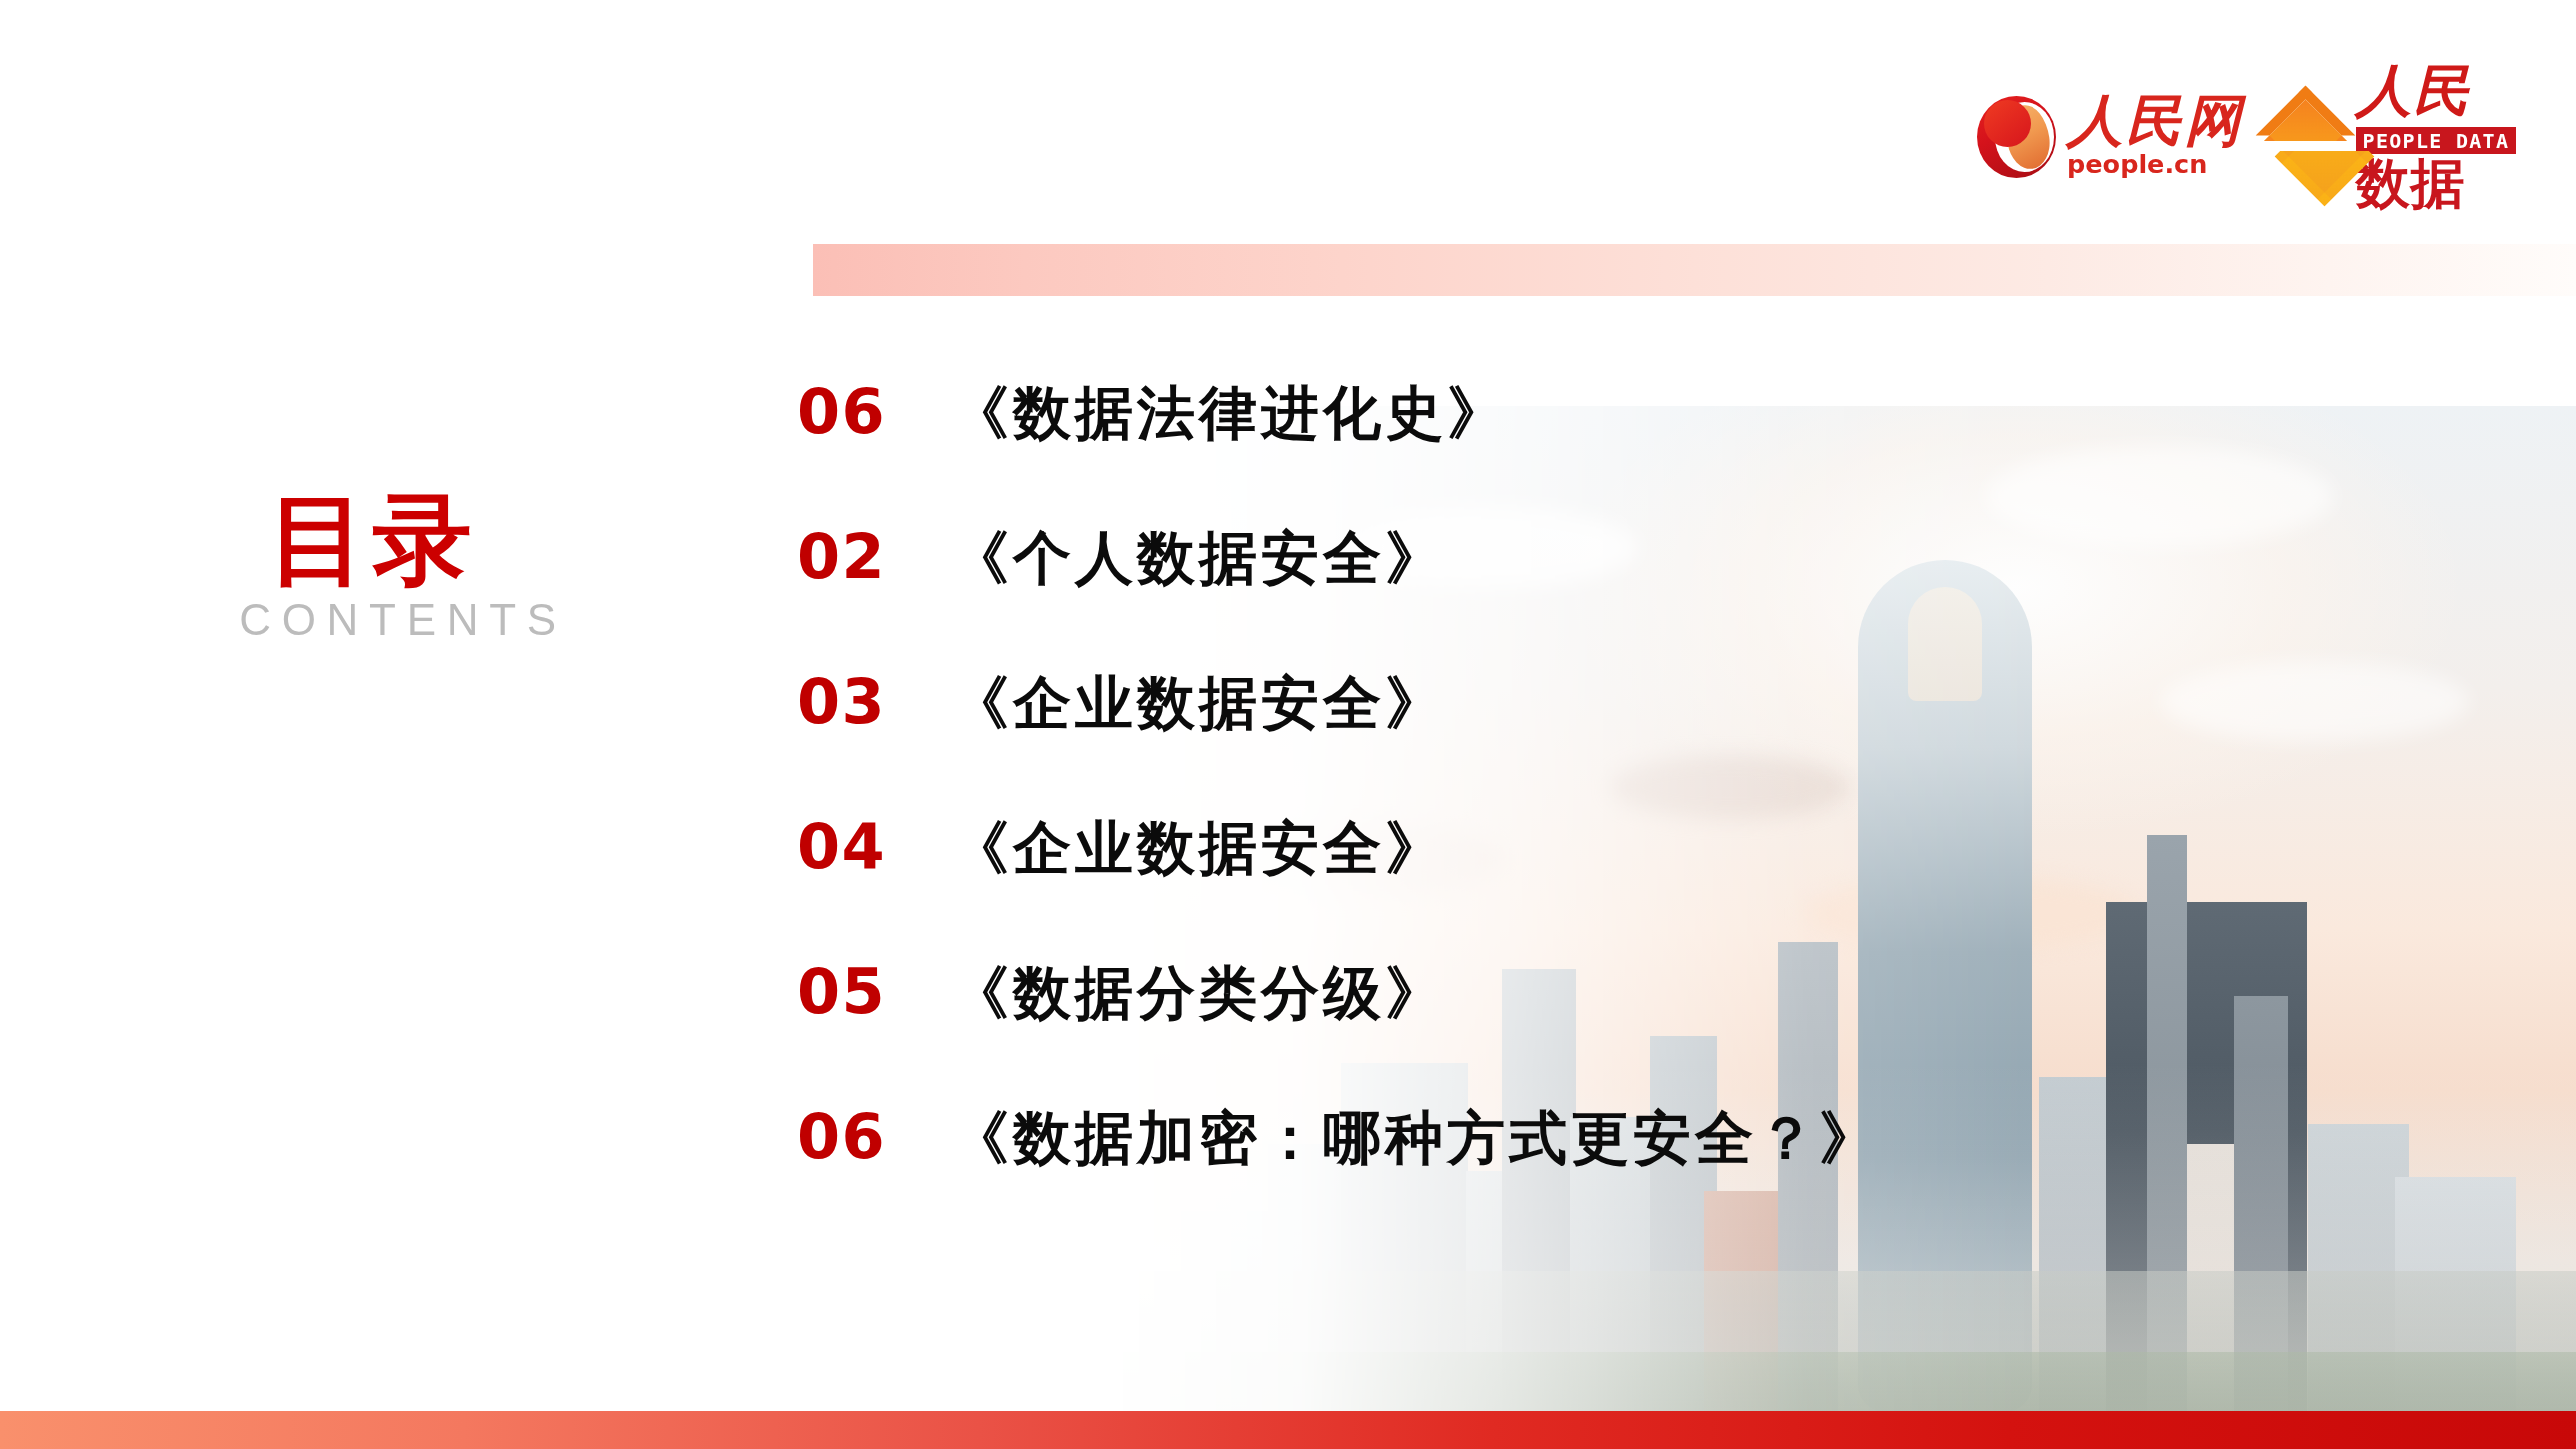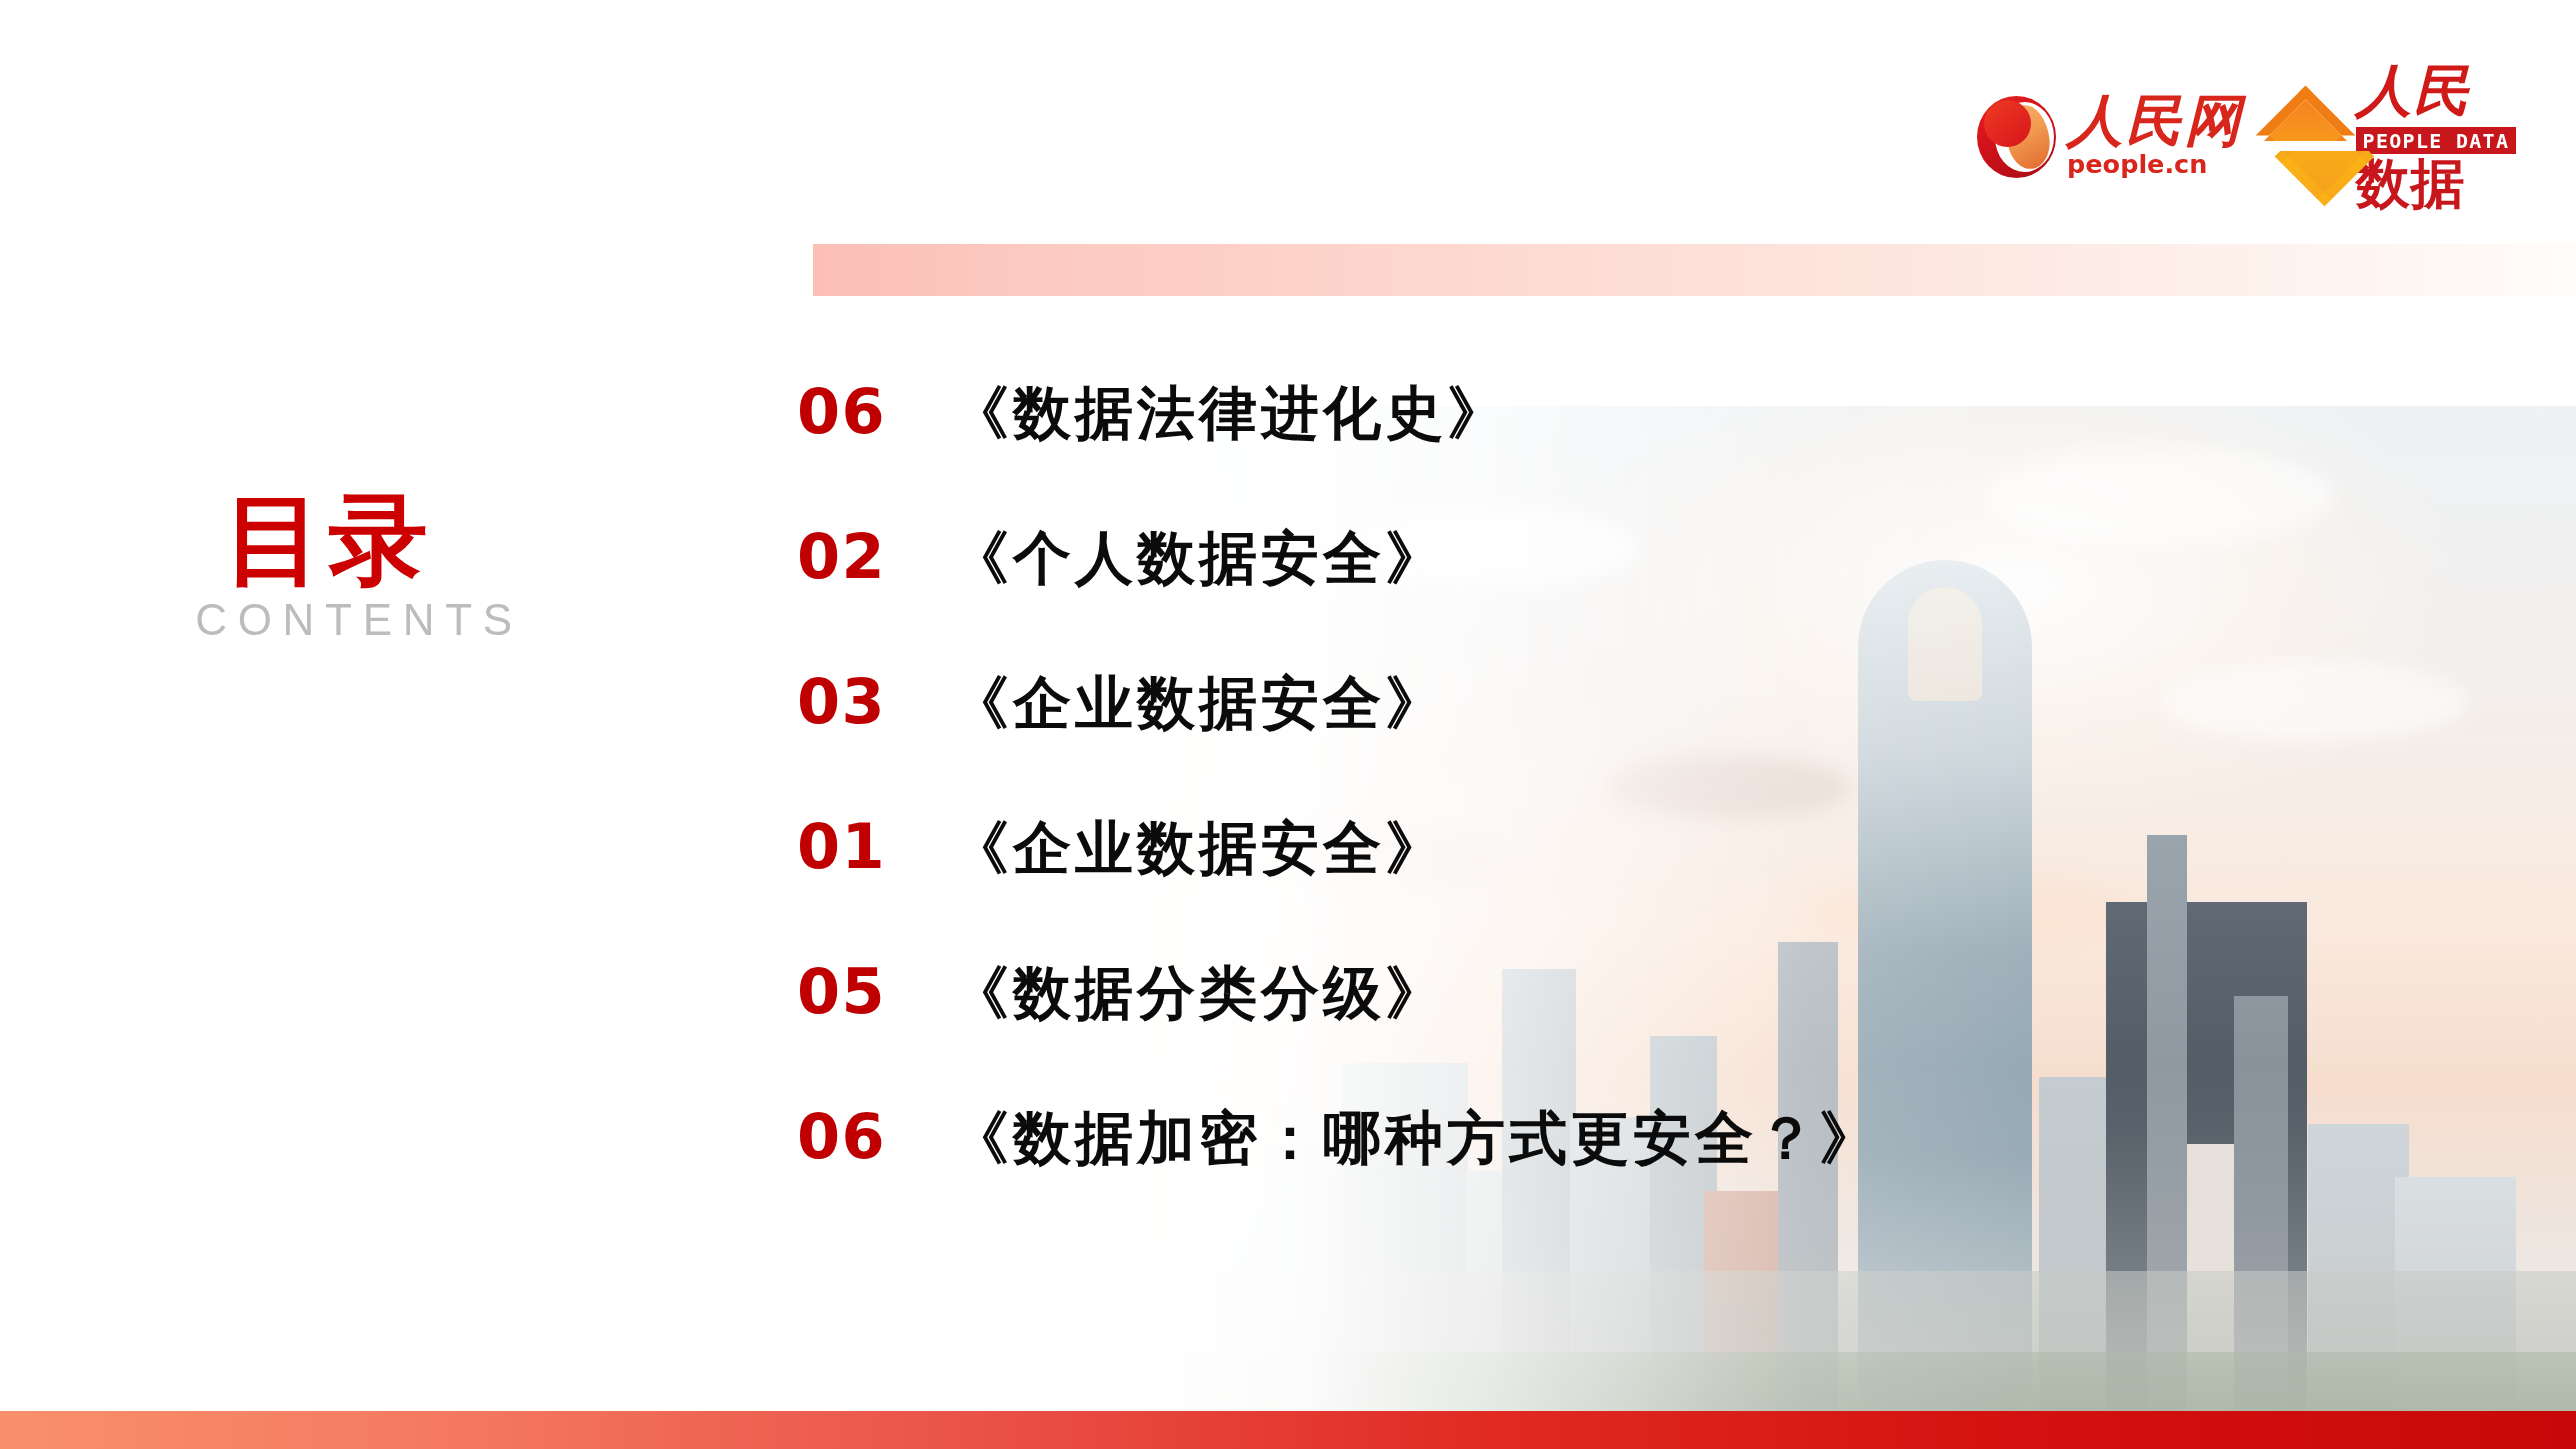--- a/index.html
+++ b/index.html
@@ -184,20 +184,21 @@
     background: linear-gradient(to right, #fbbfb6 0%, #fcc9c0 12%, #fdd4cb 30%, #fde0d8 50%, #fdeae4 70%, #fef4f0 86%, #fffcfa 100%);
   }
 
   
   .title-block {
     position: absolute;
     left: 0;
     top: 490px;
     width: 644px;
     text-align: center;
+    padding-left: 44px;
   }
   .title-cn {
     font-family: "DejaVu Sans", "Liberation Sans", sans-serif;
     font-weight: bold;
     font-size: 99px;
     line-height: 1.02;
     color: #cc0000;
     letter-spacing: 5.4px;
     margin-left: 13.4px;
   }
@@ -340,21 +341,21 @@
       <div class="toc-num">02</div>
       <div class="toc-label">《个人数据安全》</div>
     </div>
 
     <div class="toc-row">
       <div class="toc-num">03</div>
       <div class="toc-label">《企业数据安全》</div>
     </div>
 
     <div class="toc-row">
-      <div class="toc-num">01</div>
+      <div class="toc-num">04</div>
       <div class="toc-label">《企业数据安全》</div>
     </div>
 
     <div class="toc-row">
       <div class="toc-num">05</div>
       <div class="toc-label">《数据分类分级》</div>
     </div>
 
     <div class="toc-row">
       <div class="toc-num">06</div>

